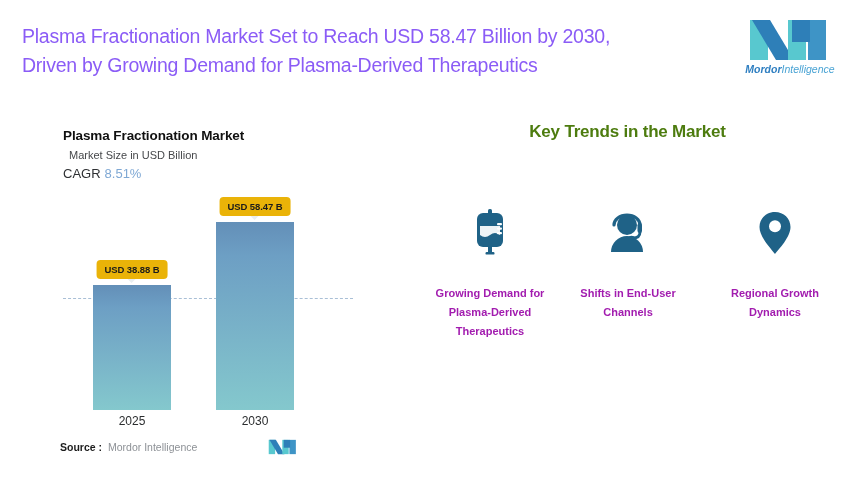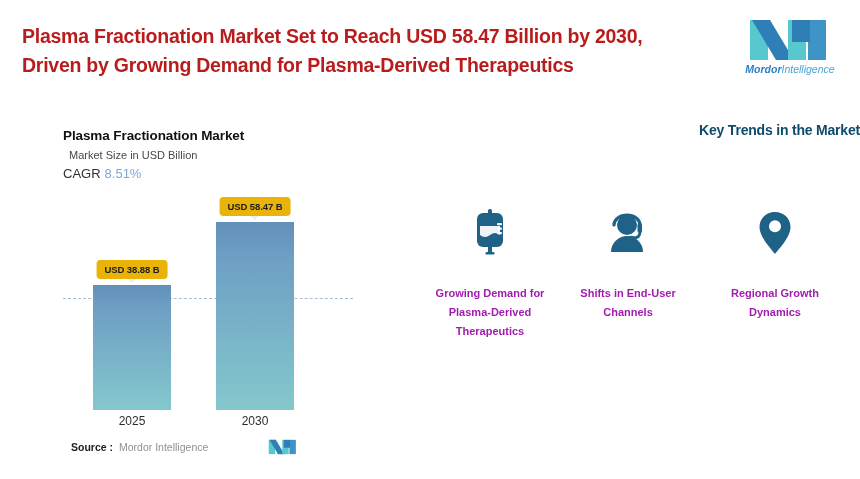--- a/index.html
+++ b/index.html
@@ -21,24 +21,24 @@
     position: absolute;
     left: 0; top: 0;
     width: 860px; height: 100px;
   }
   #headline {
     position: absolute;
     left: 22px;
     top: 22px;
     width: 690px;
     font-size: 19.5px;
-    font-weight: bold;
+    font-weight: normal;
     line-height: 29px;
     letter-spacing: -0.25px;
-    color: #b91c1c;
+    color: #8b5cf6;
   }
   #headline .ln { display: block; white-space: pre; }
 
   
   #brand-logo {
     position: absolute;
     left: 740px;
     top: 18px;
     width: 100px;
     height: 62px;
@@ -143,21 +143,21 @@
     position: absolute;
     top: 219px;
     text-align: center;
     font-size: 12px;
     color: #2b2d2f;
   }
 
   
   #source-row {
     position: absolute;
-    left: 71px;
+    left: 60px;
     top: 341px;
     font-size: 10.5px;
     white-space: nowrap;
   }
   #source-row .src-label { font-weight: bold; color: #1c1c1c; }
   #source-row .src-value { color: #8d9196; margin-left: 6px; }
   #source-mark {
     position: absolute;
     left: 268px;
     top: 338px;
@@ -168,24 +168,24 @@
   
   #trends-panel {
     position: absolute;
     left: 395px; top: 100px;
     width: 465px; height: 379px;
   }
   #trends-title {
     position: absolute;
     left: 0; top: 22px;
     width: 465px;
-    text-align: right;
-    font-size: 14px;
+    text-align: center;
+    font-size: 17px;
     font-weight: bold;
-    color: #0c4a6e;
+    color: #4d7c0f;
     letter-spacing: -0.2px;
   }
   .trend-col {
     position: absolute;
     top: 105px;
     width: 140px;
     text-align: center;
   }
   .trend-icon {
     height: 56px;

